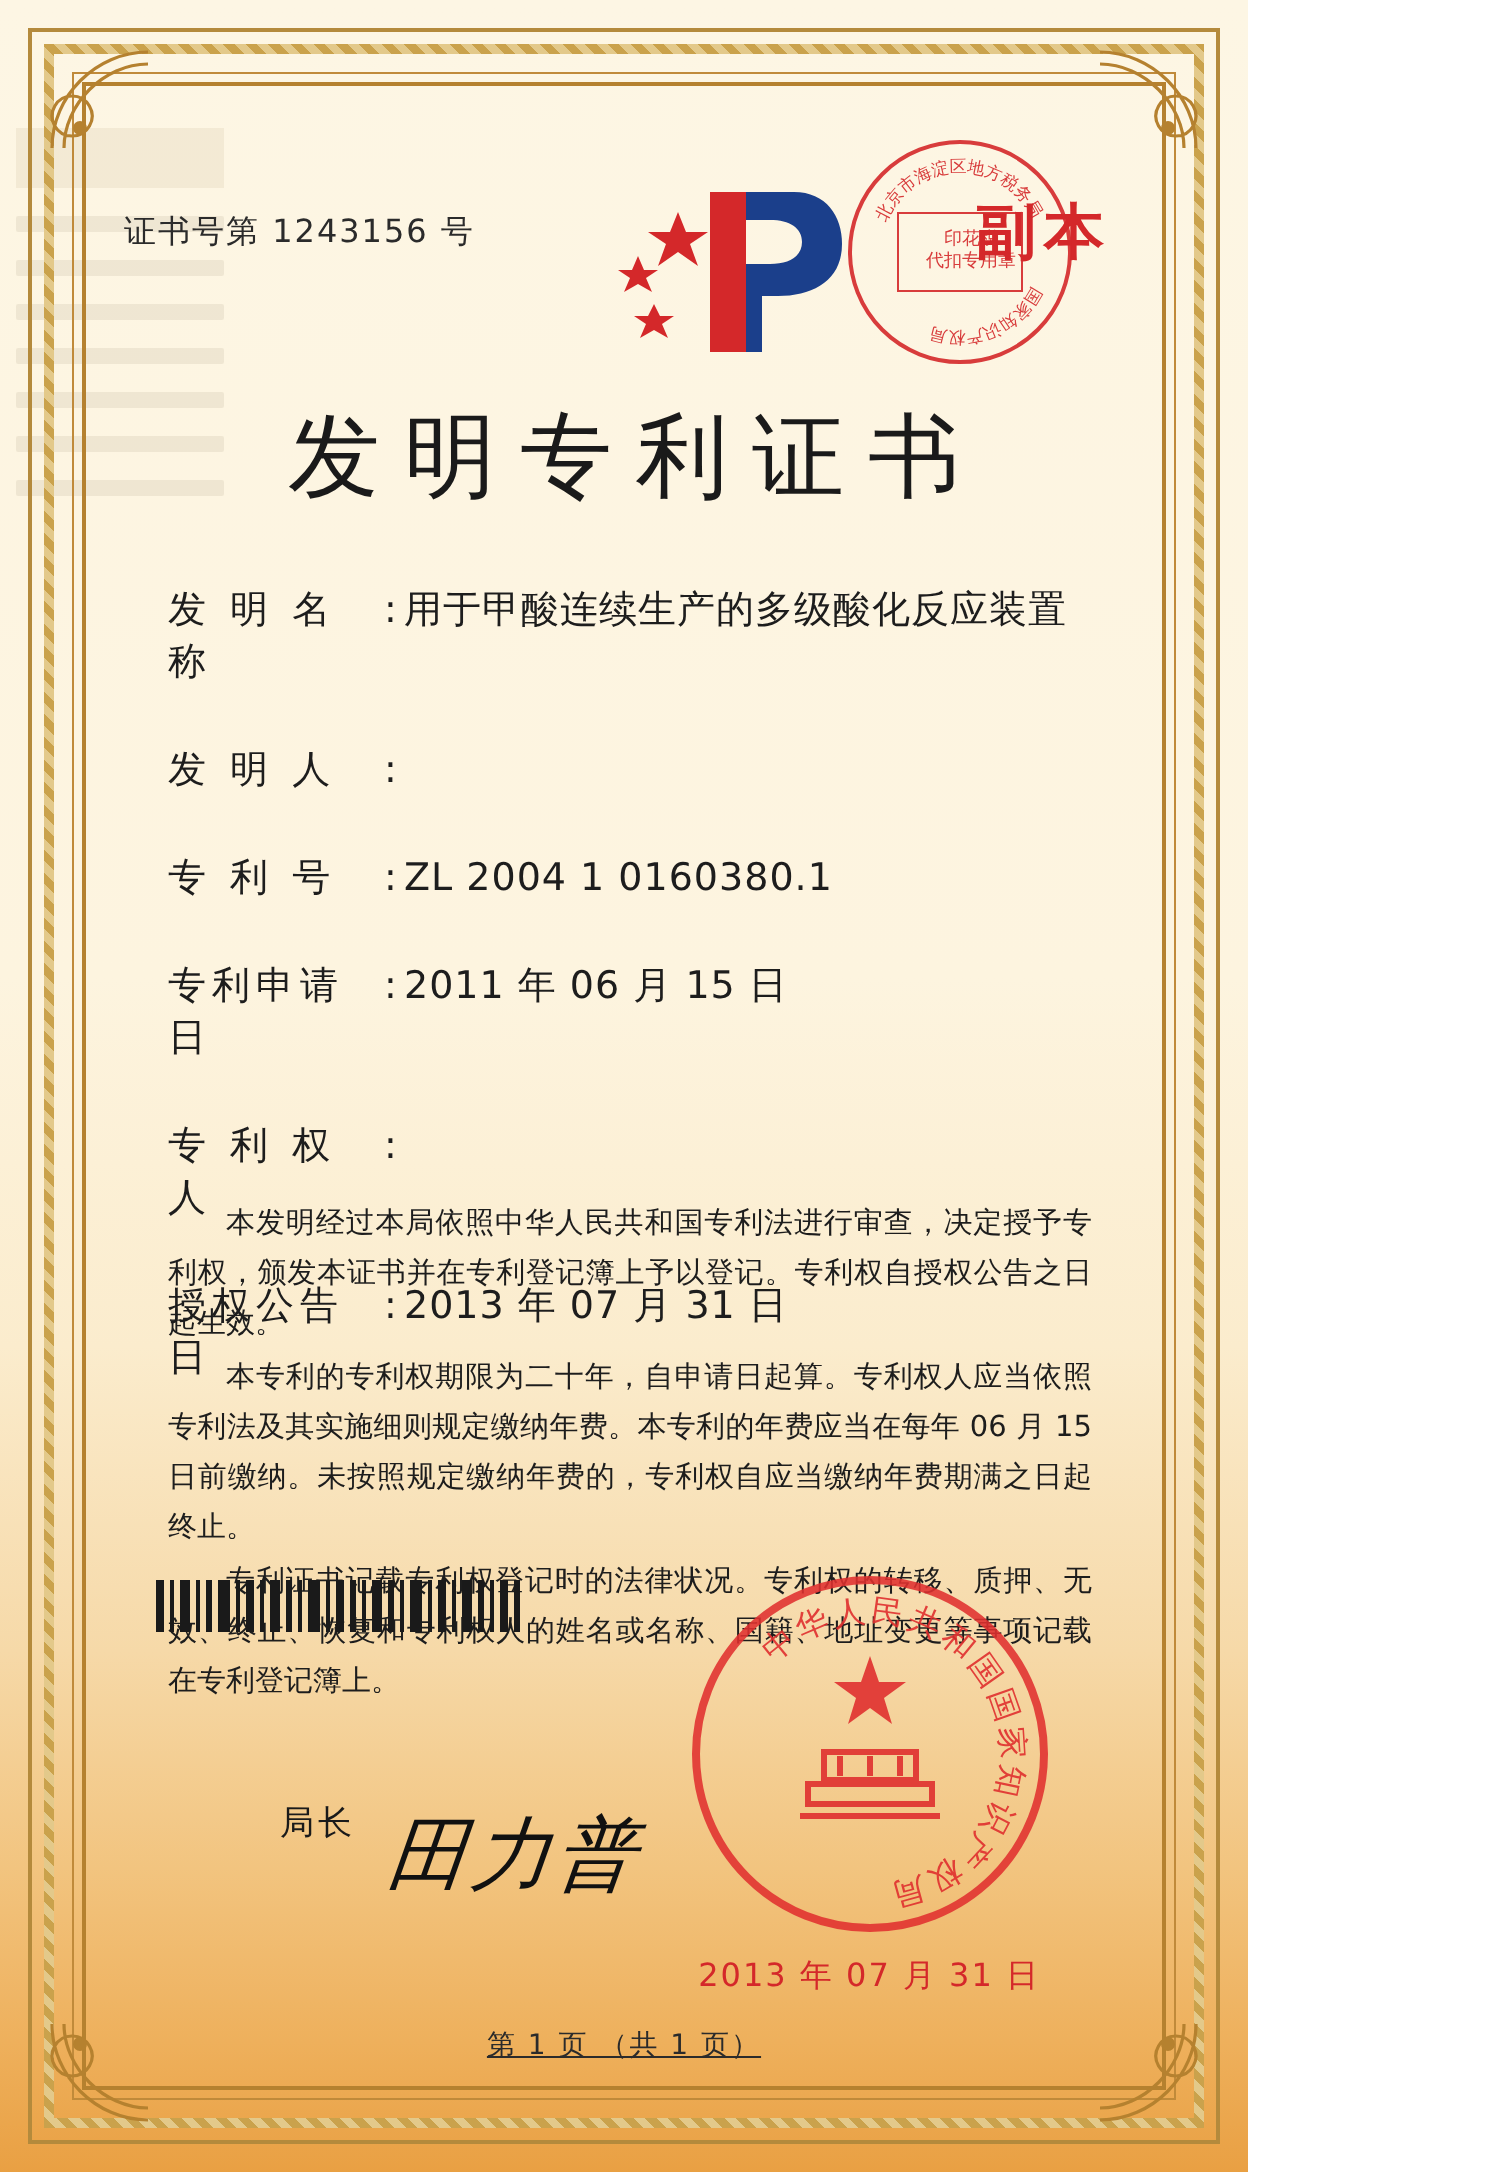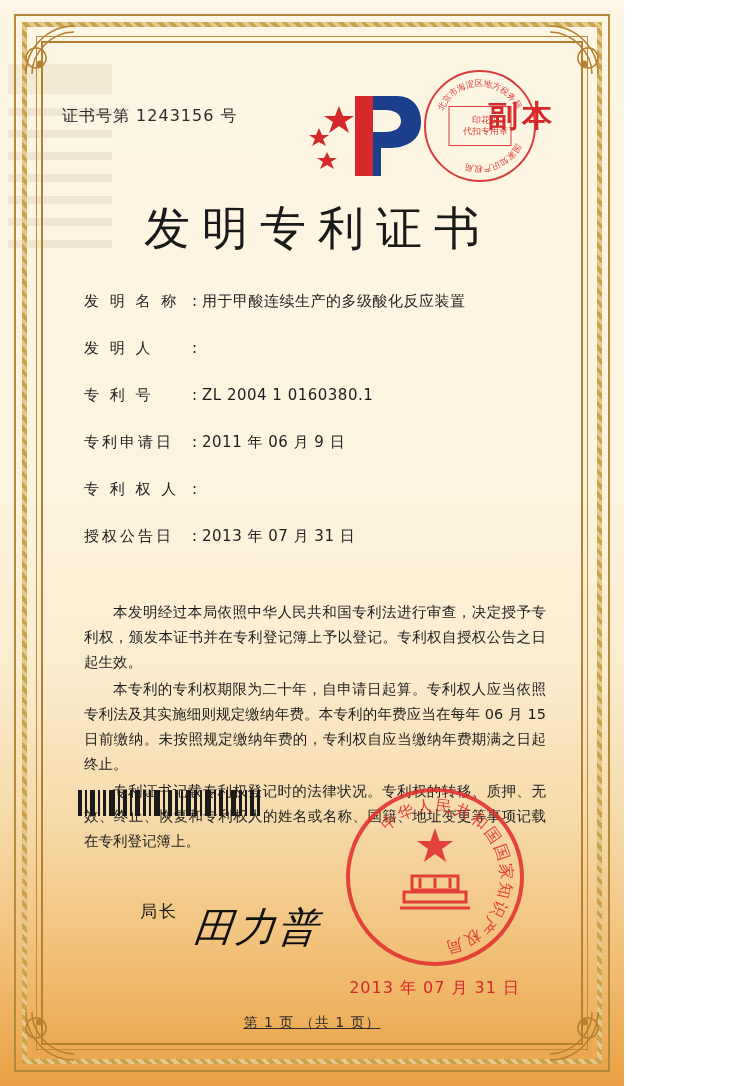--- a/index.html
+++ b/index.html
@@ -199,21 +199,21 @@
   .fields {
     position: absolute;
     left: 36px;
     right: 24px;
     top: 244px;
   }
   .field-row {
     display: flex;
     align-items: baseline;
     margin-bottom: 28px;
-    font-size: 15px;
+    font-size: 19px;
     color: #1d1d1d;
     font-family: "DejaVu Sans", sans-serif;
   }
   .field-label {
     width: 108px;
     flex: 0 0 108px;
     letter-spacing: 3px;
   }
   .field-colon {
     width: 10px;
@@ -411,21 +411,21 @@
         <div class="field-colon">:</div>
       </div>
       <div class="field-row">
         <div class="field-label">专 利 号</div>
         <div class="field-colon">:</div>
         <div class="field-value">ZL 2004 1 0160380.1</div>
       </div>
       <div class="field-row">
         <div class="field-label">专利申请日</div>
         <div class="field-colon">:</div>
-        <div class="field-value">2011 年 06 月 9 日</div>
+        <div class="field-value">2011 年 06 月 15 日</div>
       </div>
       <div class="field-row">
         <div class="field-label">专 利 权 人</div>
         <div class="field-colon">:</div>
       </div>
       <div class="field-row">
         <div class="field-label">授权公告日</div>
         <div class="field-colon">:</div>
         <div class="field-value">2013 年 07 月 31 日</div>
       </div>

